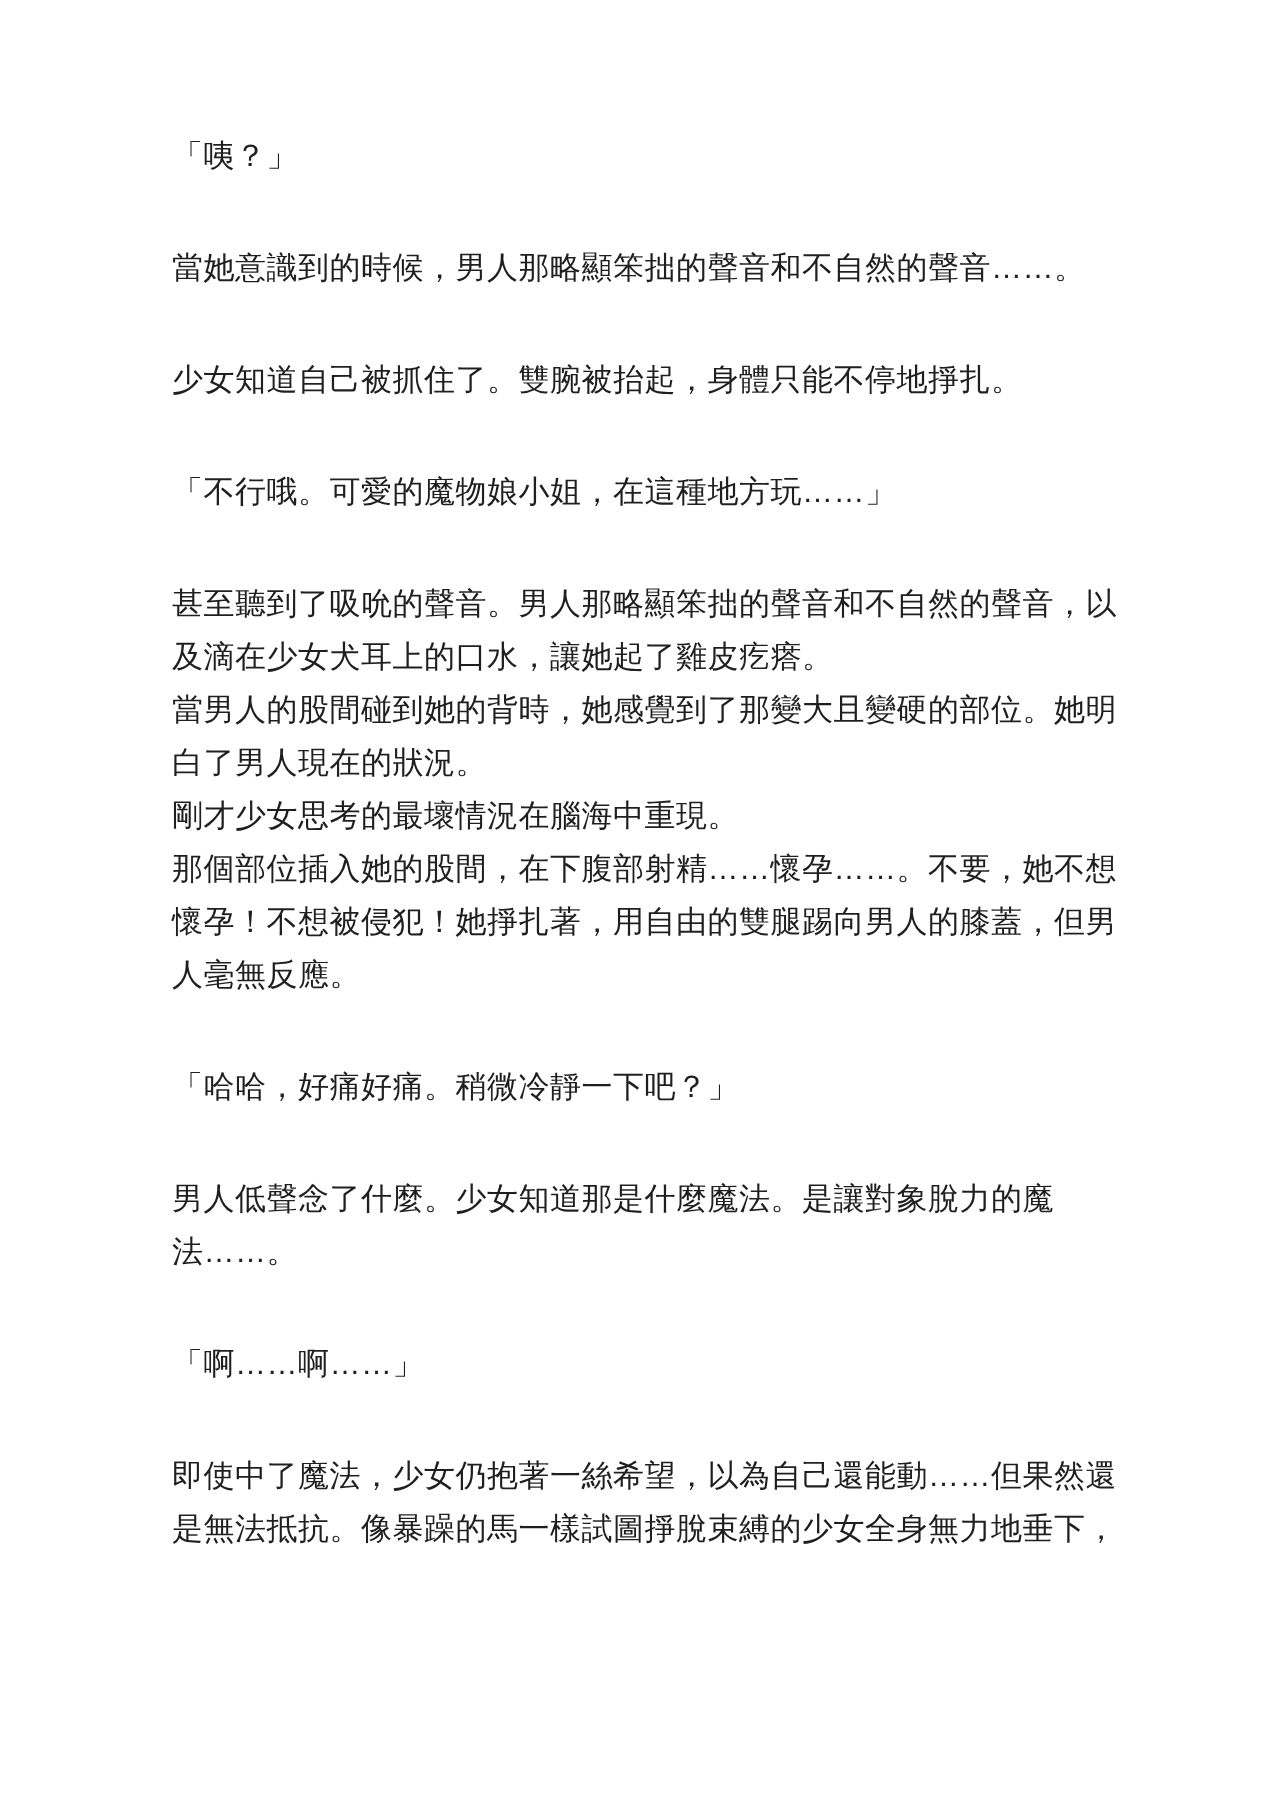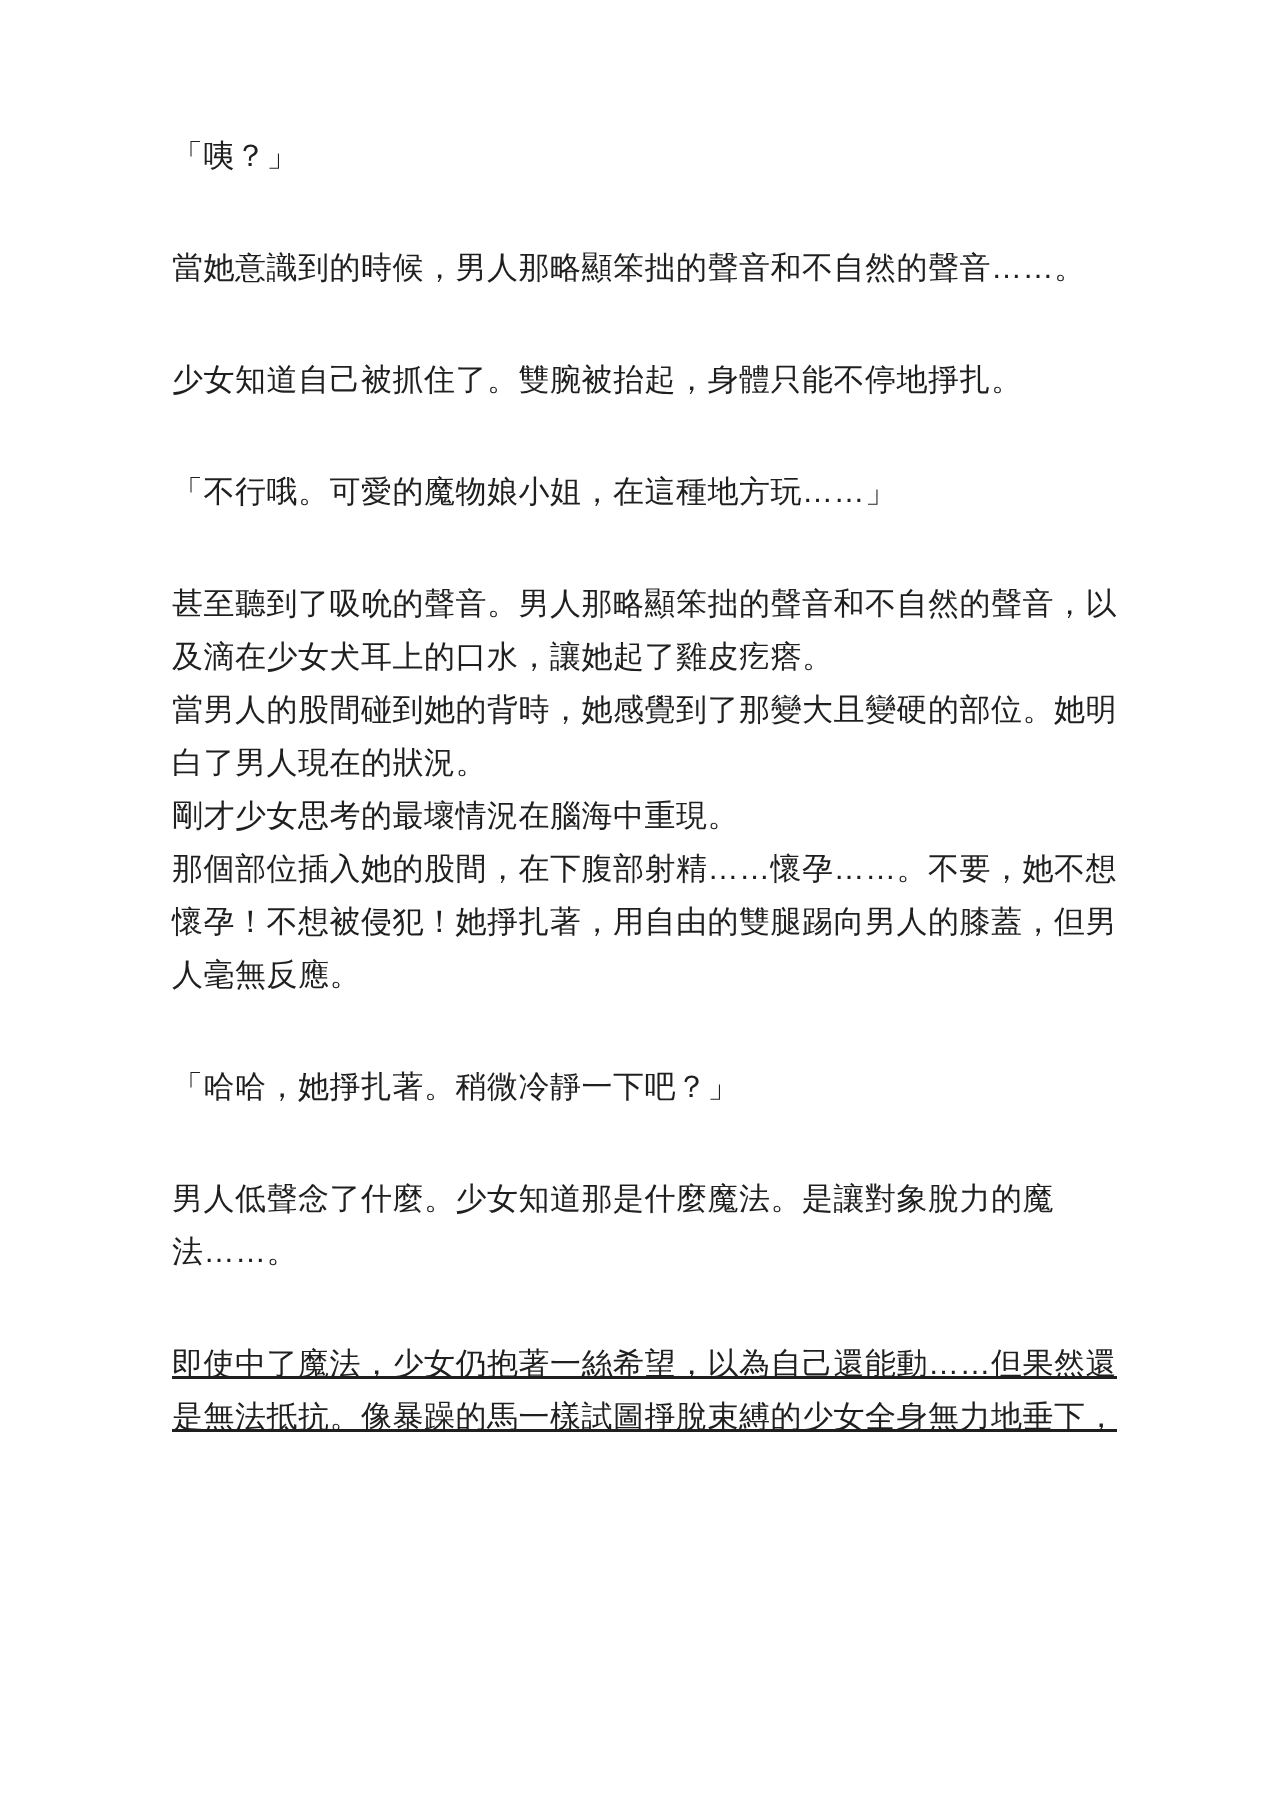--- a/index.html
+++ b/index.html
@@ -25,37 +25,37 @@
     font-size: 31px;
     line-height: 53px;
     letter-spacing: 0.5px;
     font-weight: 400;
     color: #1f1f1f;
     white-space: pre; 
     text-rendering: optimizeLegibility;
   }
   main.novel-page p:last-child {
     margin-bottom: 0;
-    text-decoration: underline;
   }
 </style>
 </head>
 <body style="background: rgb(255, 255, 255);">
 
 <main class="novel-page" lang="zh-Hant">
   <p>「咦？」</p>
   <p>當她意識到的時候，男人那略顯笨拙的聲音和不自然的聲音……。</p>
   <p>少女知道自己被抓住了。雙腕被抬起，身體只能不停地掙扎。</p>
   <p>「不行哦。可愛的魔物娘小姐，在這種地方玩……」</p>
   <p>甚至聽到了吸吮的聲音。男人那略顯笨拙的聲音和不自然的聲音，以
 及滴在少女犬耳上的口水，讓她起了雞皮疙瘩。
 當男人的股間碰到她的背時，她感覺到了那變大且變硬的部位。她明
 白了男人現在的狀況。
 剛才少女思考的最壞情況在腦海中重現。
 那個部位插入她的股間，在下腹部射精……懷孕……。不要，她不想
 懷孕！不想被侵犯！她掙扎著，用自由的雙腿踢向男人的膝蓋，但男
 人毫無反應。</p>
-  <p>「哈哈，她掙扎著。稍微冷靜一下吧？」</p>
+  <p>「哈哈，好痛好痛。稍微冷靜一下吧？」</p>
   <p>男人低聲念了什麼。少女知道那是什麼魔法。是讓對象脫力的魔
 法……。</p>
+  <p>「啊……啊……」</p>
   <p>即使中了魔法，少女仍抱著一絲希望，以為自己還能動……但果然還
 是無法抵抗。像暴躁的馬一樣試圖掙脫束縛的少女全身無力地垂下，</p>
 </main>
 
 </body></html>

